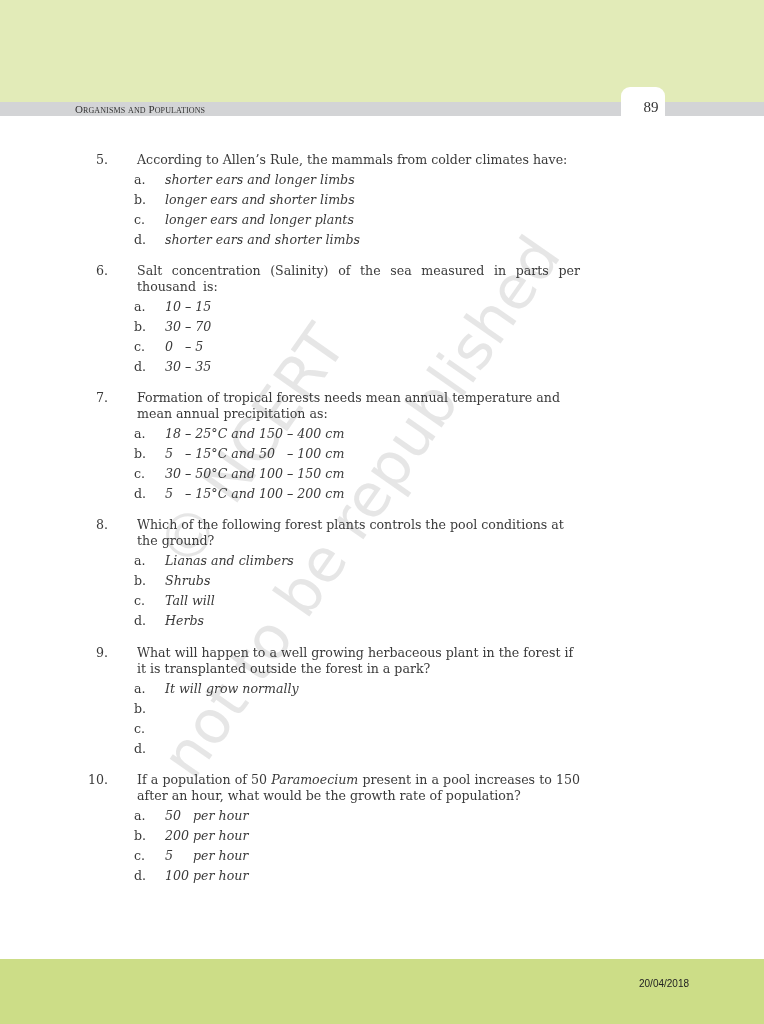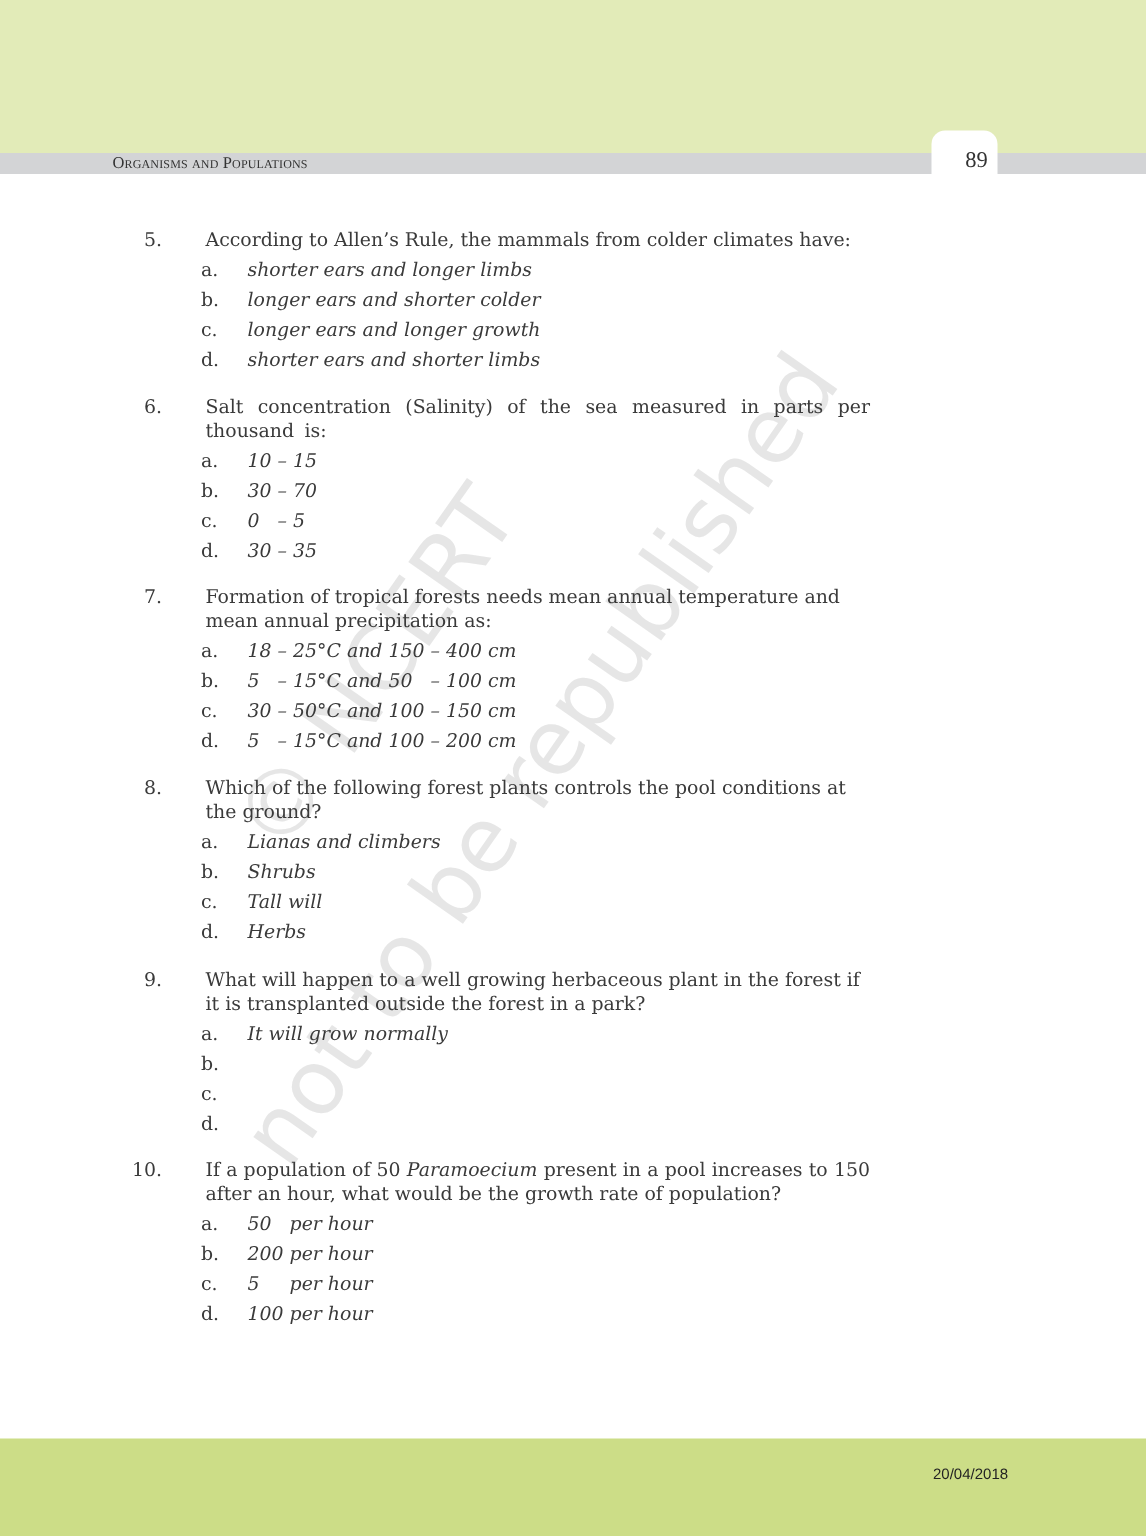--- a/index.html
+++ b/index.html
@@ -58,21 +58,21 @@
       color: rgba(200,200,200,0.45); white-space: nowrap;
       transform-origin: left bottom;
     }
     .wm1 { left: 200px; top: 510px; font-size: 60px; transform: rotate(-55deg); }
     .wm2 { left: 205px; top: 720px; font-size: 60px; transform: rotate(-55deg); }
     .bottom-band {
       position: absolute; left: 0; top: 959px; width: 764px; height: 65px;
       background: #ccdd87;
     }
     .footer-date {
-      position: absolute; left: 622px; top: 978px;
+      position: absolute; left: 639px; top: 978px;
       font-family: "Liberation Sans", sans-serif; font-size: 10px; color: #222;
     }
     em { font-style: italic; }
   </style>
 </head>
 <body>
 
 <div class="top-band"></div>
 <div class="header-bar"></div>
 <div class="running-head">Organisms and Populations</div>
@@ -86,25 +86,25 @@
 
   <div class="question" style="top:152px;">
     <span class="q-num">5.</span>
     <div class="q-text">According to Allen’s Rule, the mammals from colder climates have:</div>
     <div class="opt" style="top:20px;">
       <span class="opt-letter">a.</span>
       <span class="opt-text">shorter ears and longer limbs</span>
     </div>
     <div class="opt" style="top:40px;">
       <span class="opt-letter">b.</span>
-      <span class="opt-text">longer ears and shorter colder</span>
+      <span class="opt-text">longer ears and shorter limbs</span>
     </div>
     <div class="opt" style="top:60px;">
       <span class="opt-letter">c.</span>
-      <span class="opt-text">longer ears and longer growth</span>
+      <span class="opt-text">longer ears and longer plants</span>
     </div>
     <div class="opt" style="top:80px;">
       <span class="opt-letter">d.</span>
       <span class="opt-text">shorter ears and shorter limbs</span>
     </div>
   </div>
 
   <div class="question" style="top:263px;">
     <span class="q-num">6.</span>
     <div class="q-text justify" style="word-spacing:3px;">Salt concentration (Salinity) of the sea measured in parts per thousand is:</div>

